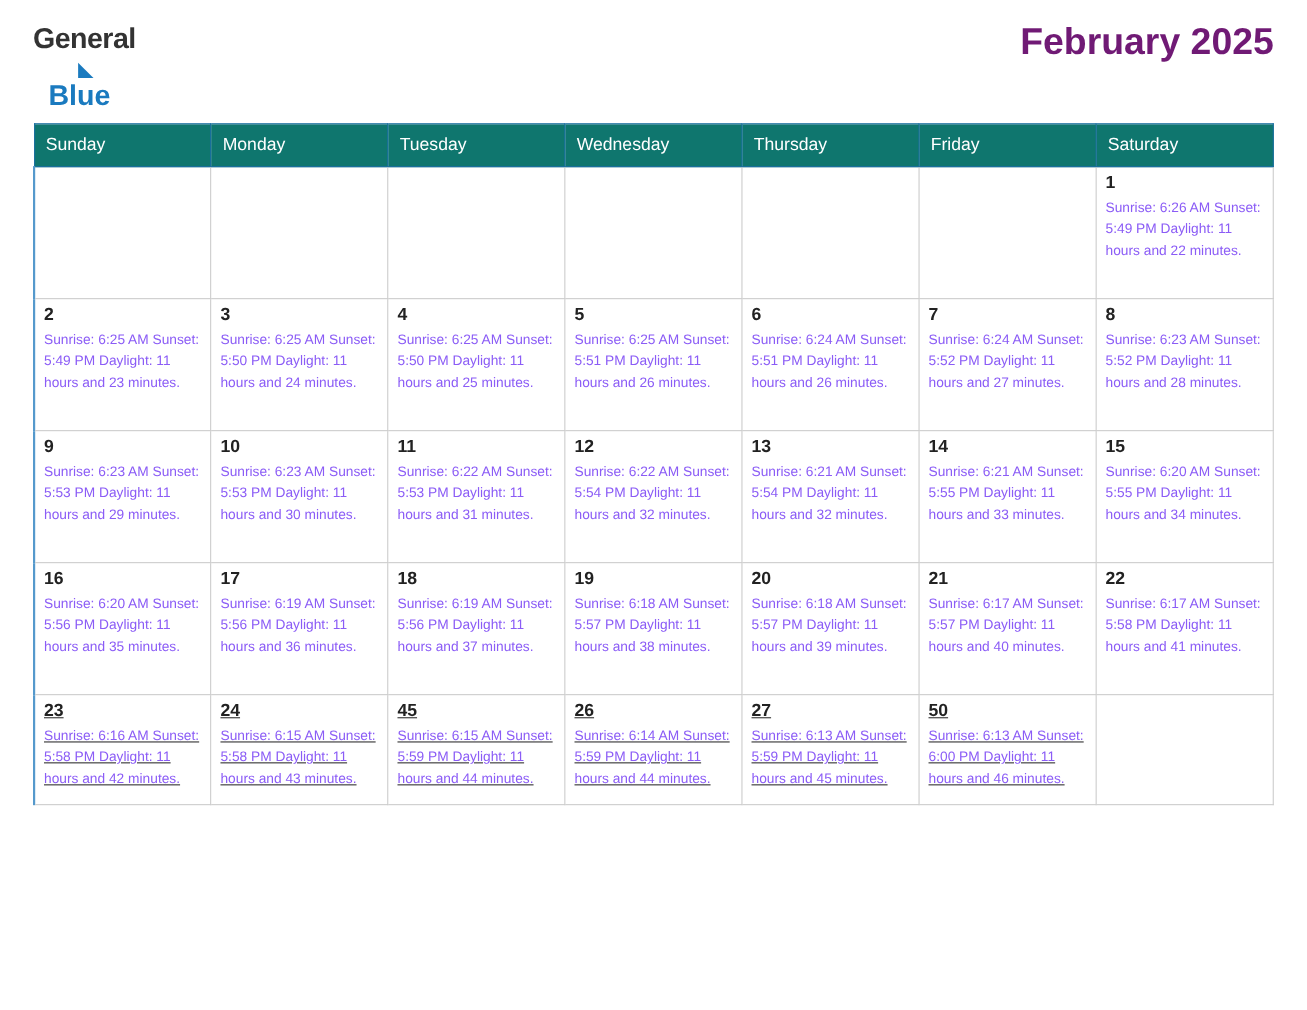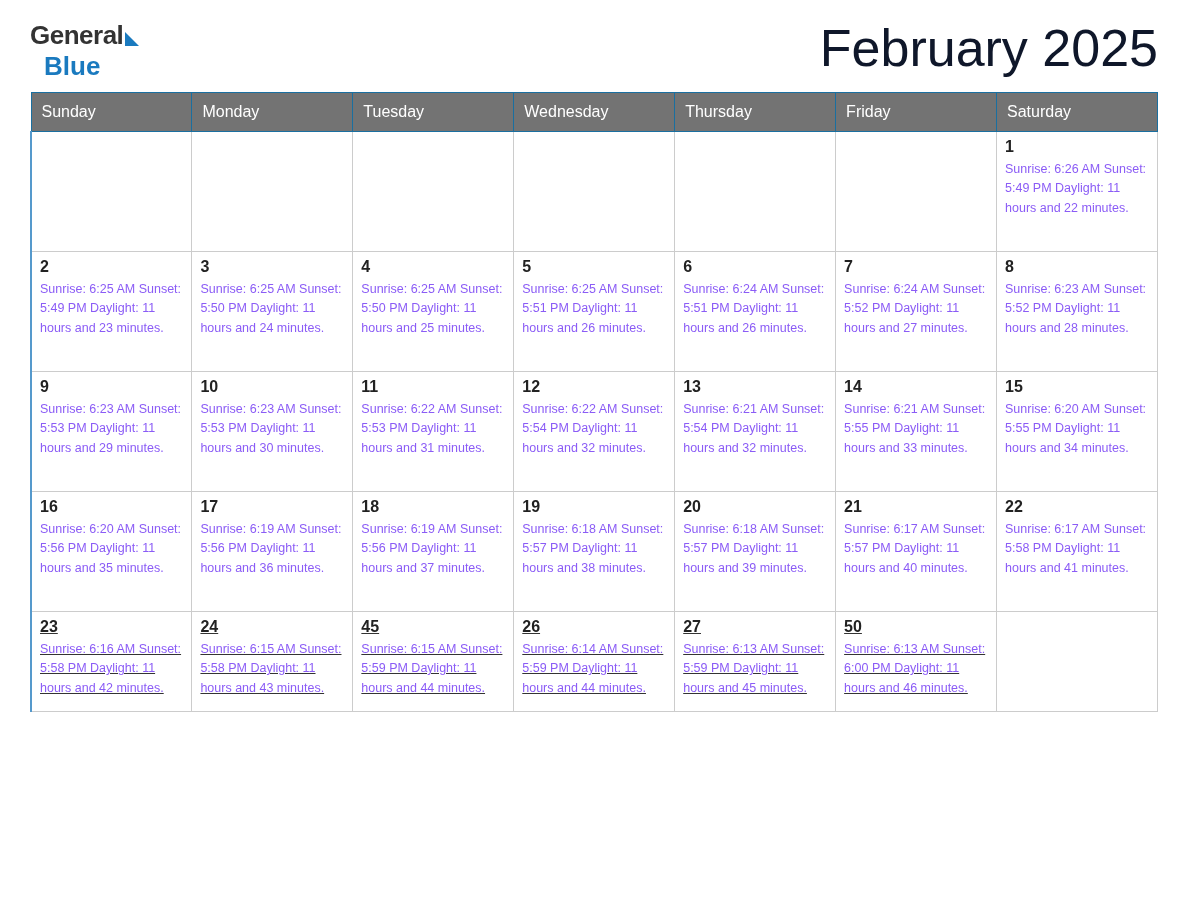--- a/index.html
+++ b/index.html
@@ -17,20 +17,21 @@
       margin-bottom: 10px;
     }
     .logo {
       display: flex;
       flex-direction: column;
       align-items: flex-start;
     }
     .logo-top {
       display: flex;
       align-items: center;
+      flex-direction: column;
     }
     .logo-general {
       font-size: 26px;
       font-weight: bold;
       color: #333;
       letter-spacing: -0.5px;
     }
     .logo-arrow {
       width: 0;
       height: 0;
@@ -43,37 +44,37 @@
     .logo-blue {
       font-size: 26px;
       font-weight: bold;
       color: #1a7abf;
       margin-left: 14px;
     }
     .title-block {
       text-align: right;
     }
     .month-title {
-      font-size: 52px;
-      font-weight: normal;
-      color: #0f172a;
+      font-size: 34px;
+      font-weight: bold;
+      color: #701a75;
       line-height: 1.1;
     }
     .location-title {
       font-size: 20px;
       color: #444;
       margin-top: 4px;
     }
     table {
       width: 100%;
       border-collapse: collapse;
       margin-top: 8px;
     }
     thead tr {
-      background-color: #737373;
+      background-color: #0f766e;
     }
     thead th {
       color: #fff;
       font-size: 16px;
       font-weight: normal;
       padding: 10px 10px;
       text-align: left;
       border: 1px solid #1a6fa0;
     }
     tbody tr {

